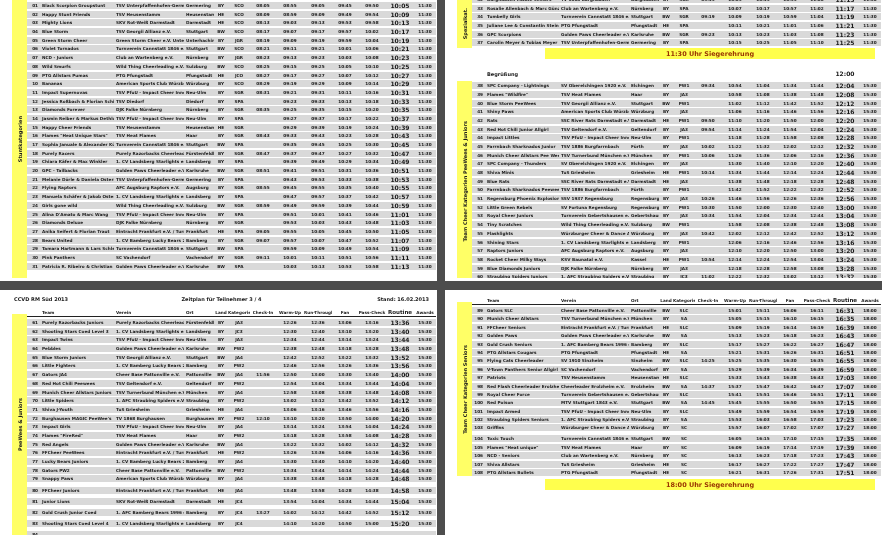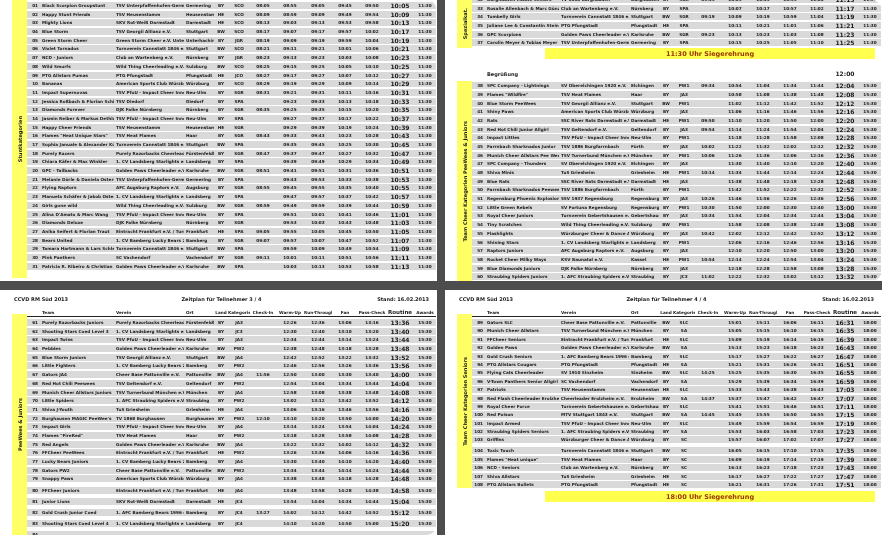--- a/index.html
+++ b/index.html
@@ -1,22 +1,22 @@
 <!DOCTYPE html>
 <html><head>
 <meta charset="utf-8">
 <style>
   html,body{margin:0;padding:0;background:#fff;-webkit-text-size-adjust:none;}
   #canvas{position:relative;width:882px;height:535px;background:#fff;overflow:hidden;
           font-family:"DejaVu Sans","Liberation Sans",sans-serif;color:#1a1a1a;}
-  .page{position:absolute;width:437px;background:#fff;overflow:hidden;border-radius:11px;}
+  .page{position:absolute;width:437px;background:#fff;overflow:hidden;}
   #p1{left:0;top:0;height:281px;}
   #p2{left:445px;top:0;height:281px;}
   #p3{left:0;top:290px;height:245px;}
-  #p4{left:445px;top:290px;height:245px;}
+  #p4{left:445px;top:278px;height:245px;}
   .sep-v{position:absolute;left:437px;top:0;width:8px;height:535px;background:#4d4d4d;}
   .sep-h{position:absolute;left:0;top:281px;width:882px;height:9px;background:#4d4d4d;}
   .flow{position:absolute;left:0;right:0;top:0;}
   .strip{position:absolute;left:12px;width:15px;background:#ffff66;display:flex;
          align-items:center;justify-content:center;overflow:hidden;}
   .strip span{writing-mode:vertical-rl;transform:rotate(180deg);font-size:5px;
               font-weight:bold;white-space:nowrap;color:#1a1a1a;}
   .row,.chead,.evrow{display:grid;margin-left:27px;width:409px;
     grid-template-columns:13px 74px 70px 30px 14px 22px 26px 28px 28px 26px 28px 28px 22px;
     align-items:center;}

